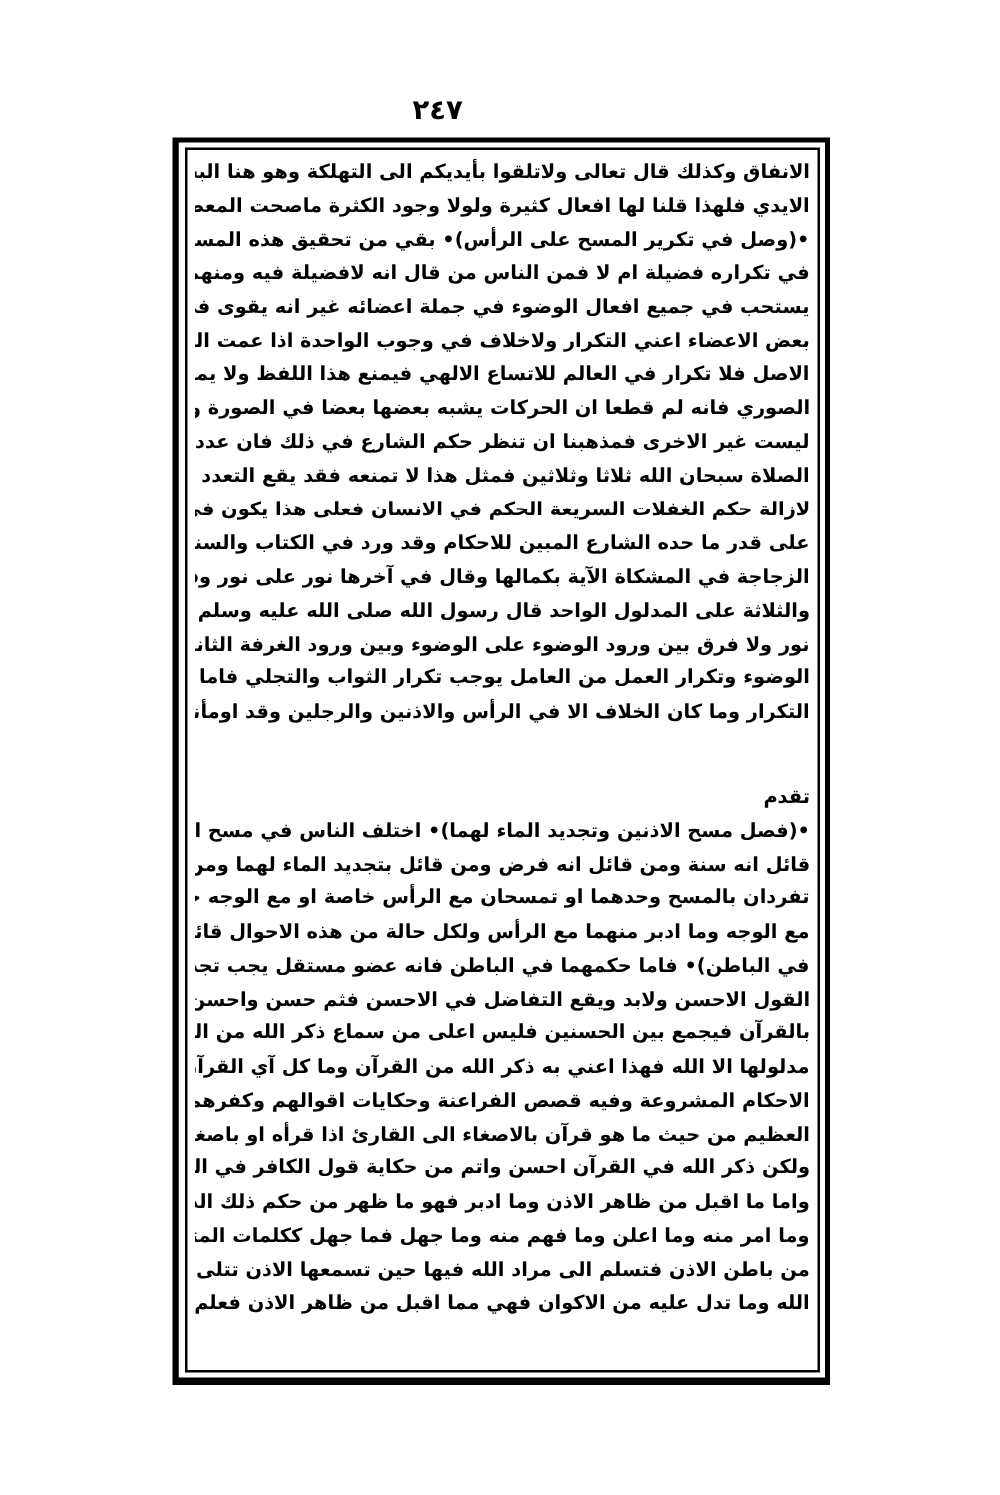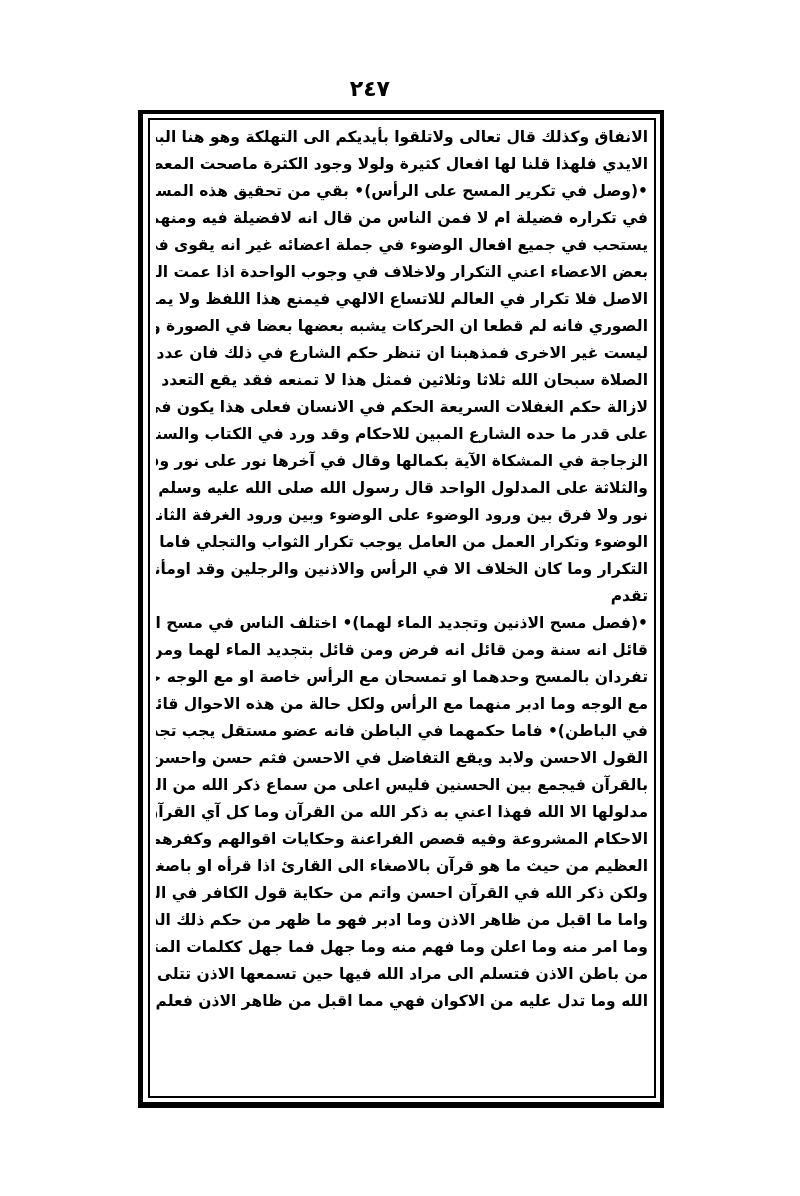--- a/index.html
+++ b/index.html
@@ -8,21 +8,21 @@
       background: #ffffff;
       position: relative;
       overflow: hidden;
       font-family: "DejaVu Sans", sans-serif;
       color: #000;
     }
     .page-number {
       position: absolute;
       left: 330px; top: 76px;
       width: 60px;
-      text-align: right;
+      text-align: left;
       font-size: 22px;
       font-weight: bold;
       letter-spacing: 1px;
     }
     .frame-shadow {
       position: absolute;
       left: 138px; top: 110px;
       width: 526px; height: 998px;
       border-left: 5px solid #000;
       border-bottom: 6px solid #000;
@@ -49,21 +49,21 @@
       display: block;
       height: 27px;
       line-height: 27px;
       font-size: 15.5px;
       font-weight: bold;
       white-space: nowrap;
       overflow: hidden;
       text-align: justify;
       text-align-last: justify;
     }
-    .line.short { text-align-last: right; }
+    .line.short { text-align-last: right; margin-top: 41px; }
   </style>
 </head>
 <body>
 
 <div class="page-number">٢٤٧</div>
 
 <div class="frame-shadow"></div>
 <div class="frame-inner"></div>
 
 <div class="text-block">

